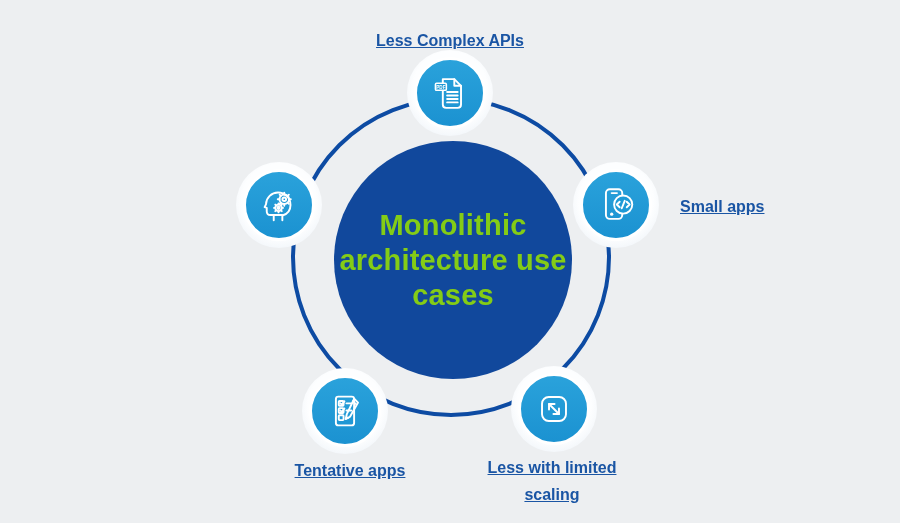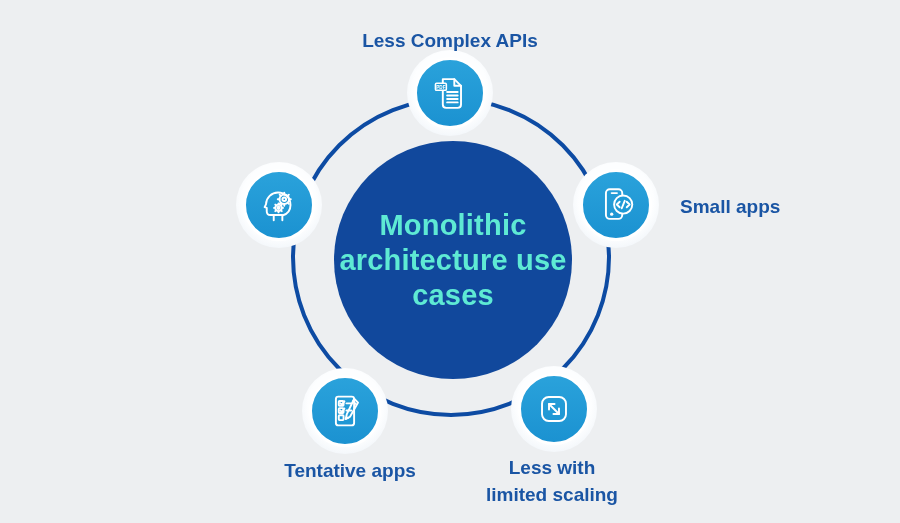--- a/index.html
+++ b/index.html
@@ -14,21 +14,21 @@
     border:4px solid #0d4ba3; border-radius:50%; box-sizing:border-box;
     z-index:1;
   }
   
   .center-circle{
     position:absolute; left:334px; top:141px; width:238px; height:238px;
     background:#11489c; border-radius:50%; z-index:2;
     display:flex; align-items:center; justify-content:center;
   }
   .center-title{
-    color:#5eead4; font-weight:bold; font-size:29px; line-height:35px;
+    color:#84cc16; font-weight:bold; font-size:29px; line-height:35px;
     text-align:center; letter-spacing:0.2px;
   }
   
   .node{
     position:absolute; width:86px; height:86px; border-radius:50%;
     background:radial-gradient(circle at 50% 45%, #fdfeff 58%, #eef3f8 84%, #dce8f1 100%);
     z-index:3; display:flex; align-items:center; justify-content:center;
   }
   .disc{
     width:72px; height:72px; border-radius:50%; box-sizing:border-box;
@@ -38,21 +38,21 @@
   }
   .disc svg{display:block;}
   .node-top{left:407px; top:50px;}
   .node-right{left:573px; top:162px;}
   .node-left{left:236px; top:162px;}
   .node-bottom-left{left:302px; top:368px;}
   .node-bottom-right{left:511px; top:366px;}
   
   .node-label{
     position:absolute; z-index:3; color:#1a55a4; font-weight:bold;
-    font-size:19px; line-height:27px;
+    font-size:16px; line-height:27px;text-decoration:underline;
   }
   .label-top{left:450px; top:27px; transform:translateX(-50%); white-space:nowrap;}
   .label-right{left:680px; top:193px; white-space:nowrap;}
   .label-left{left:57px; top:181px; width:170px; text-align:right;}
   .label-bottom-left{left:350px; top:457px; transform:translateX(-50%); white-space:nowrap;}
   .label-bottom-right{left:552px; top:454px; transform:translateX(-50%); width:150px; text-align:center;}
   
   .icon-stroke{stroke:#ffffff; fill:none; stroke-width:2; stroke-linecap:round; stroke-linejoin:round;}
 </style>
 </head>

